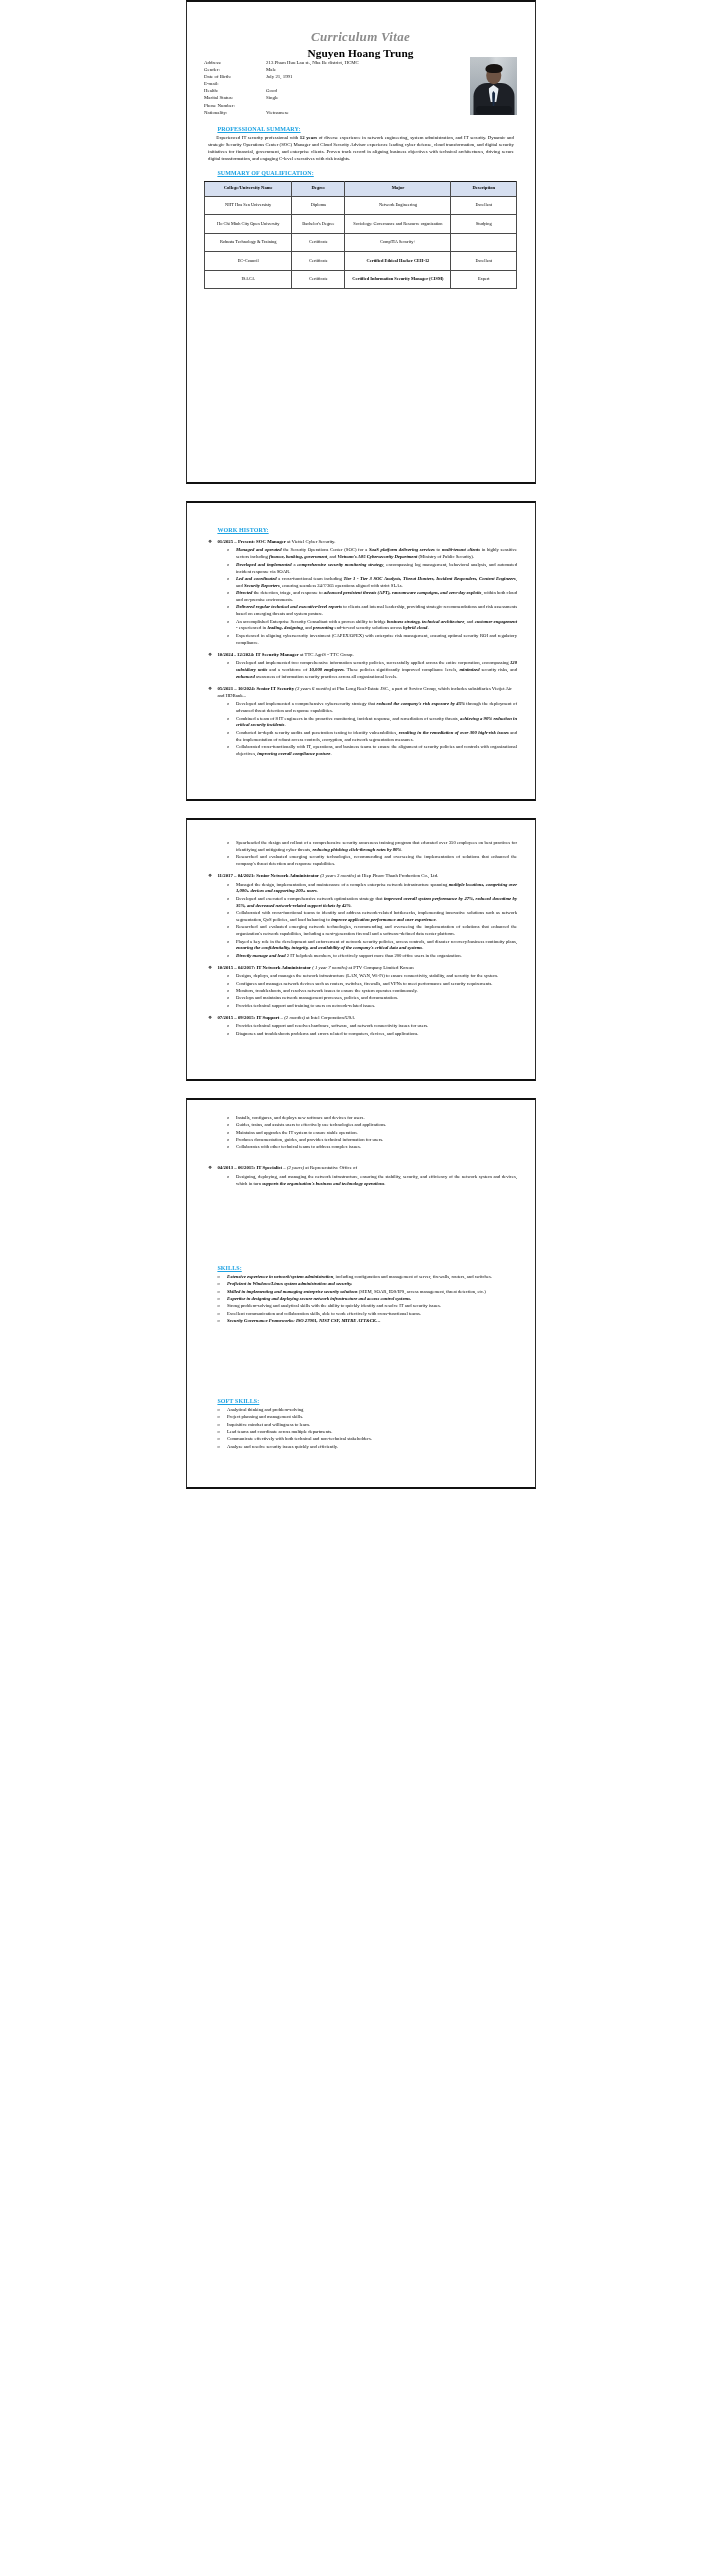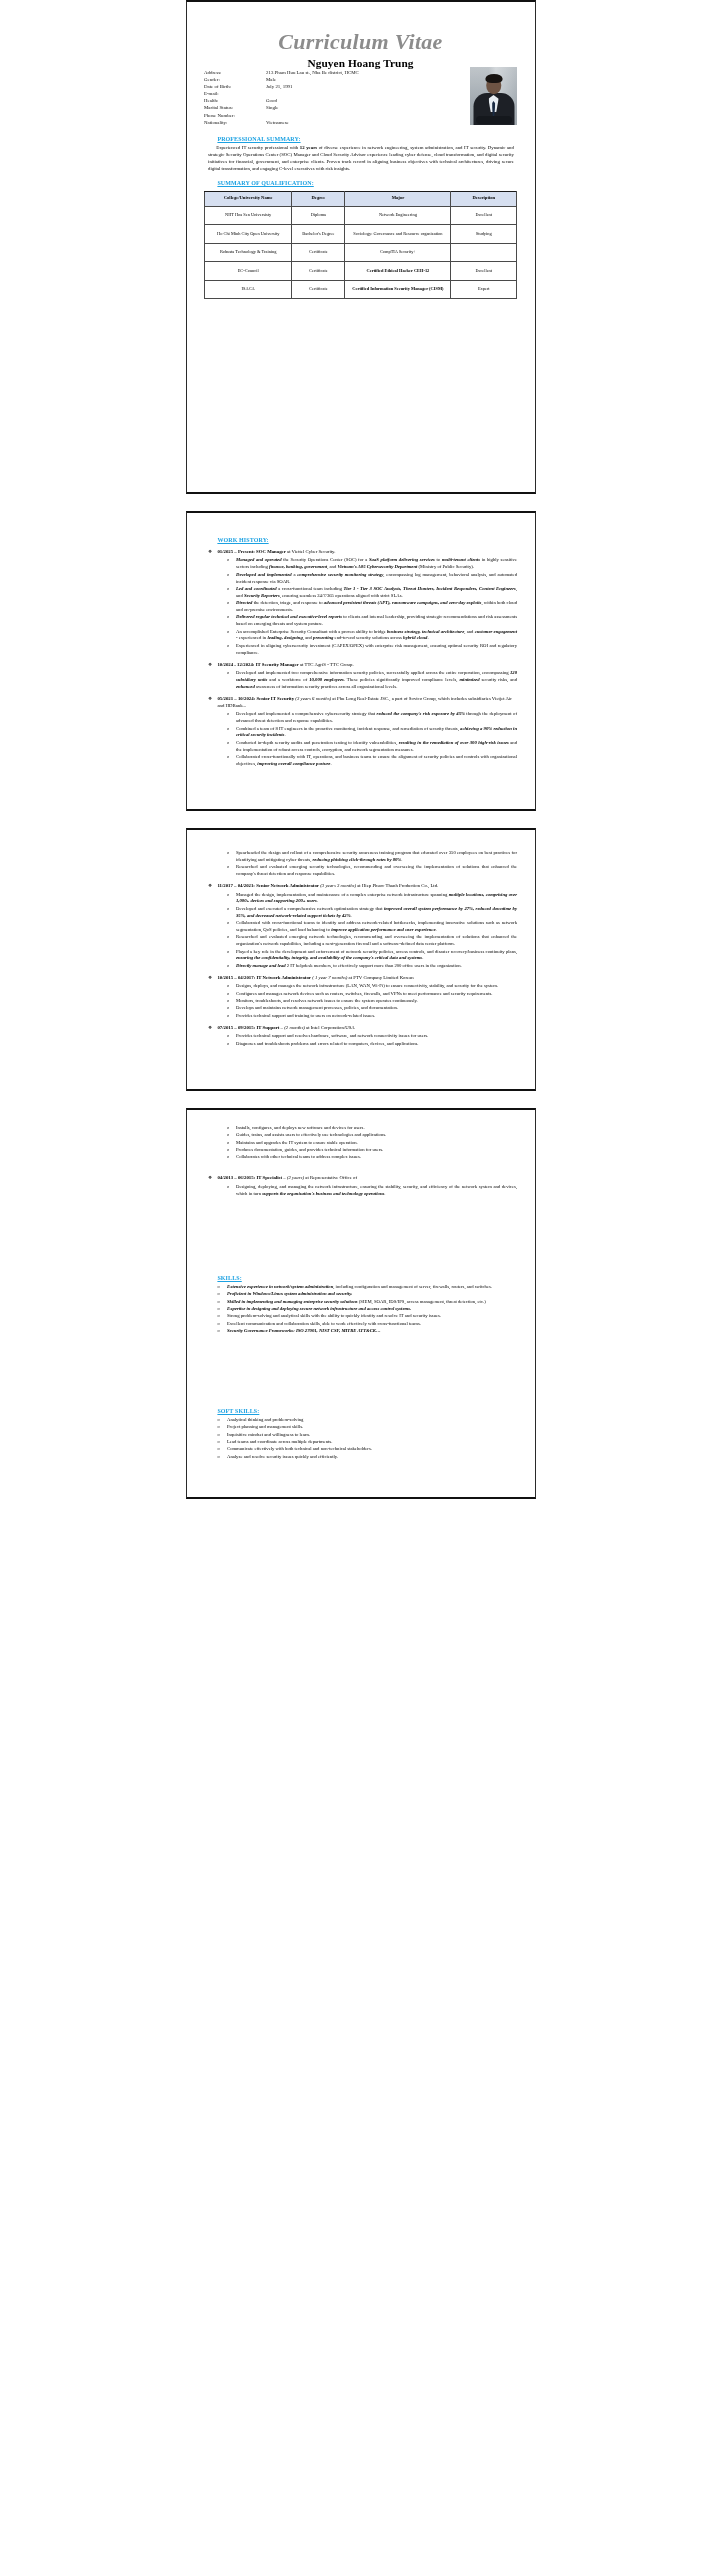--- a/index.html
+++ b/index.html
@@ -23,21 +23,21 @@
     border-bottom: 2.1px solid #111;
     position: relative;
   }
   .page-gap { height: 17.5px; background:#fff; }
 
   .page-inner { padding: 13.4px 17.5px 15.5px 17.5px; }
 
   
   .cv-title {
     text-align: center;
-    font-size: 22px;
+    font-size: 13px;
     font-style: italic;
     font-weight: bold;
     color: #8c8c8c;
     letter-spacing: 0.3px;
     margin: 13.4px 0 2.1px 0;
     font-family: "Liberation Serif", "DejaVu Serif", serif;
   }
   .cv-name {
     text-align: center;
     font-size: 11.3px;

